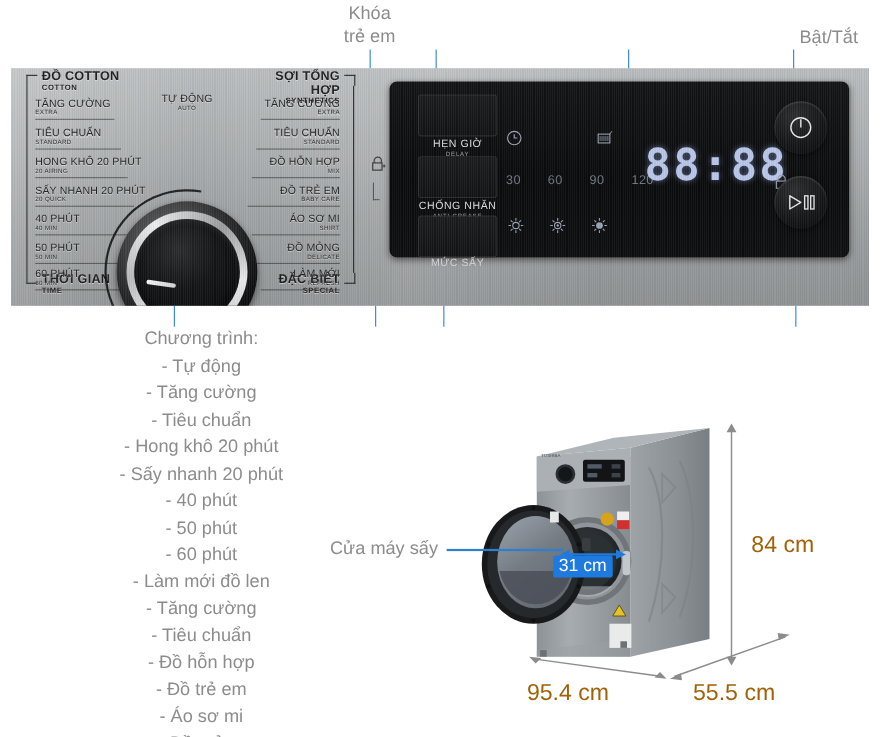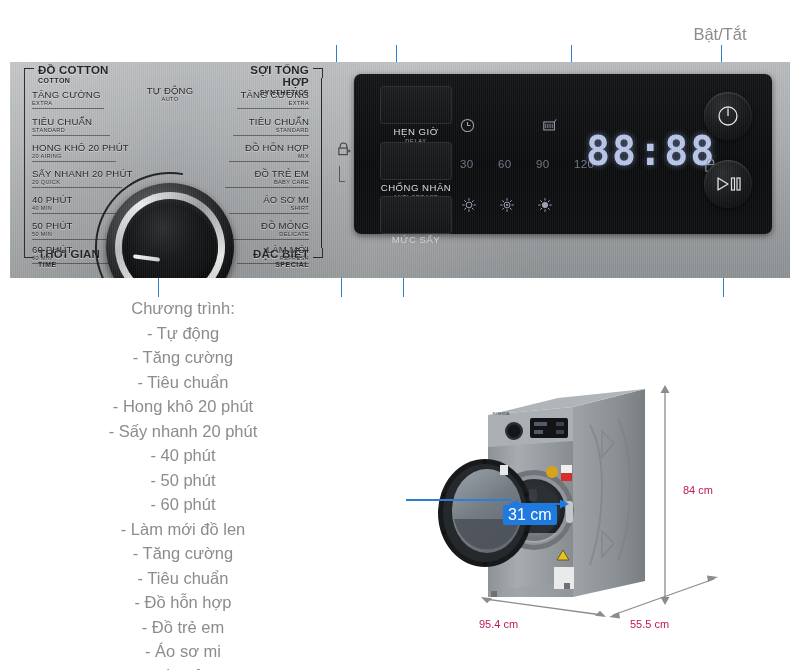--- a/index.html
+++ b/index.html
@@ -148,48 +148,50 @@
     position:absolute; width:48px; height:48px; border-radius:50%;
     background: radial-gradient(circle at 38% 28%, #2a2c2e 0%, #151617 55%, #090a0b 100%);
     box-shadow: inset 0 1px 2px rgba(255,255,255,.18), 0 2px 5px rgba(0,0,0,.6);
     display:flex; align-items:center; justify-content:center;
   }
 
   
   #machine { position:absolute; left:430px; top:385px; width:330px; height:260px; }
 
   .dimtext{
-    position:absolute; color:#be185d; font-size:11px; white-space:nowrap;
+    position:absolute; color:#a16207; font-size:21px; white-space:nowrap;
   }
   .badge31{
     position:absolute;
     background:#1f7ae0; color:#fff;
     font-size:16px; padding:1px 5px; border-radius:2px;
     white-space:nowrap;
   }
 
   #proglist{
     position:absolute; left:28px; top:296px; width:310px;
     text-align:center; color:#8c8c8c;
     font-size:16.5px; line-height:24.5px;
     white-space:pre-line;
   }
 </style>
 </head>
 <body>
 
 <div id="root">
 
+  <div class="callout" style="left:296px; top:2px; width:80px;">Khóa
+trẻ em</div>
   <div class="leader" style="left:336px; top:45px; height:17px;"></div>
 
   <div class="leader" style="left:396px; top:45px; height:97px;"></div>
 
   <div class="leader" style="left:571px; top:45px; height:71px;"></div>
 
-  <div class="callout" style="left:660px; top:24px; width:120px;">Bật/Tắt</div>
+  <div class="callout" style="left:660px; top:24px; width:120px;text-align:right;">Bật/Tắt</div>
   <div class="leader" style="left:721px; top:45px; height:95px;"></div>
 
   <div id="panel">
     <div id="panel-sheen"></div>
 
     <div class="bracket" style="left:14px; top:6px; width:10px; height:10px; border-left-width:1.6px; border-top-width:1.6px;"></div>
     <div class="bracket" style="left:14px; top:186px; width:10px; height:10px; border-left-width:1.6px; border-bottom-width:1.6px;"></div>
     <div class="bracket" style="left:14px; top:16px; width:0; height:170px; border-left-width:1.6px;"></div>
 
     <div class="bracket" style="left:303px; top:6px; width:10px; height:10px; border-right-width:1.6px; border-top-width:1.6px;"></div>
@@ -499,15 +501,16 @@
 
     
     <svg style="position:absolute; left:78px; top:112px;" width="62" height="14">
       <path d="M6 7 H56" stroke="#1f7ae0" stroke-width="2"></path>
       <path d="M1 7 l9 -4.5 v9 Z" fill="#1f7ae0"></path>
       <path d="M61 7 l-9 -4.5 v9 Z" fill="#1f7ae0"></path>
     </svg>
     <div class="badge31" style="left:73px; top:120px;">31 cm</div>
   </div>
 
+  <div class="callout" style="left:300px; top:489px; width:124px; text-align:left;">Cửa máy sấy</div>
   <div class="leader-h" style="left:406px; top:499px; width:106px; height:1.8px;"></div>
 
 </div>
 
 </body></html>

